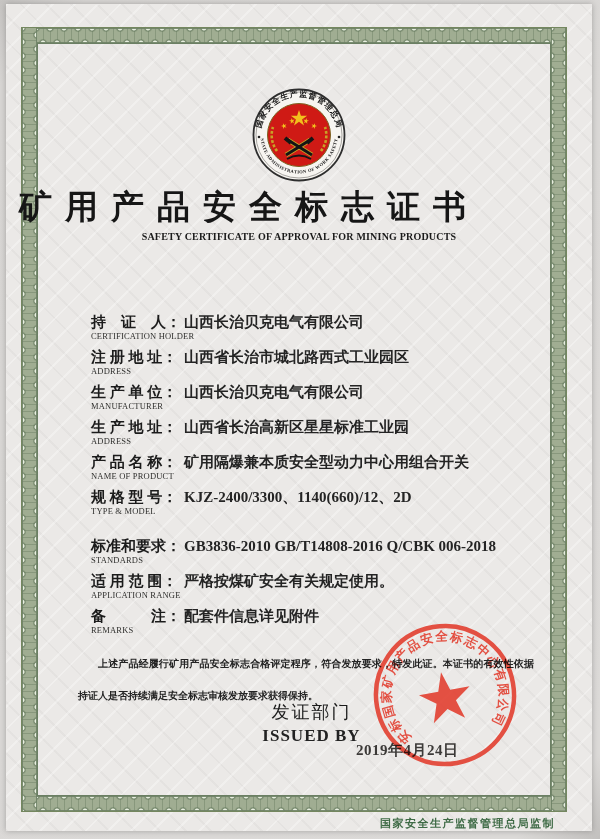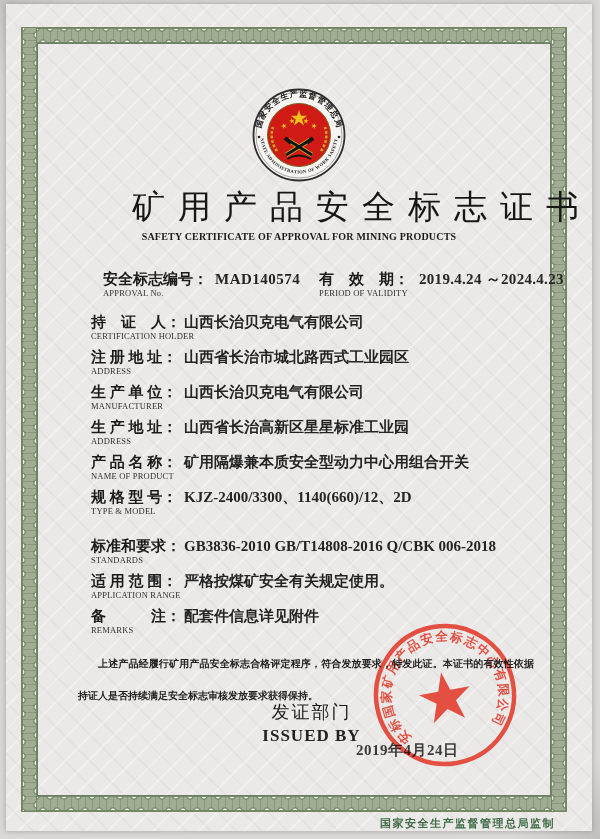--- a/index.html
+++ b/index.html
@@ -33,22 +33,22 @@
       radial-gradient(circle at 0% 50%,   rgba(236,242,228,.95) 2px, rgba(94,116,87,.65) 3px, rgba(160,173,146,0) 4.5px),
       repeating-linear-gradient(0deg, rgba(80,102,74,.30) 0 1px, rgba(80,102,74,0) 1px 7px);
     background-size:15px 14px,15px 14px,auto;background-position:0 0,0 7px,0 0;
     box-shadow:inset 1px 0 0 rgba(110,130,102,.9), inset -1px 0 0 rgba(110,130,102,.9);}
   .band-top{top:0;} .band-bottom{bottom:0;} .band-left{left:0;} .band-right{right:0;}
   .frame-inner-line{position:absolute;left:15px;top:15px;right:15px;bottom:15px;
     border:1px solid #6b7f63;}
   
   .content{position:absolute;inset:0;z-index:2;color:#1e1e1e;}
   .emblem{position:absolute;left:50%;top:84px;transform:translateX(-50%);}
-  .title{position:absolute;left:0;right:0;top:181px;text-align:right;
-    font-size:33px;font-weight:normal;letter-spacing:13px;text-indent:13px;color:#161616;}
+  .title{position:absolute;left:0;right:0;top:181px;text-align:left;
+    font-size:33px;font-weight:bold;letter-spacing:13px;text-indent:13px;color:#161616;}
   .subtitle{position:absolute;left:0;right:0;top:227px;text-align:center;
     font-size:10px;font-weight:bold;letter-spacing:.2px;color:#1a1a1a;}
   .f-cn{font-size:15px;font-weight:bold;white-space:nowrap;line-height:18px;color:#1b1b1b;}
   .f-en{font-size:8.5px;line-height:11px;letter-spacing:.2px;color:#30302e;white-space:nowrap;}
   .f-value{font-size:15px;font-weight:bold;line-height:19px;color:#242424;}
   .row1{position:absolute;left:97px;right:36px;top:266px;display:flex;align-items:flex-start;}
   .row1 .lbl{flex:none;}
   .row1 .val-approval{flex:none;width:100px;margin-left:7px;letter-spacing:.5px;}
   .row1 .lbl2{flex:none;margin-left:4px;}
   .row1 .val-validity{flex:none;margin-left:10px;letter-spacing:.3px;white-space:nowrap;}
@@ -118,32 +118,20 @@
             <path d="M13,20 L-11,5" stroke="#151515" stroke-width="3" fill="none"></path>
             <path d="M-14,3 L-8,8 M14,3 L8,8" stroke="#151515" stroke-width="4" fill="none"></path>
             <path d="M-12,24 Q0,17 12,24" stroke="#151515" stroke-width="2" fill="none"></path>
           </g>
         </svg>
       </div>
 
       <div class="title">矿用产品安全标志证书</div>
       <div class="subtitle">SAFETY CERTIFICATE OF APPROVAL FOR MINING PRODUCTS</div>
 
-      <div class="row1">
-        <div class="lbl">
-          <div class="f-cn">安全标志编号：</div>
-          <div class="f-en">APPROVAL No.</div>
-        </div>
-        <div class="f-value val-approval">MAD140574</div>
-        <div class="lbl2">
-          <div class="f-cn">有　效　期：</div>
-          <div class="f-en">PERIOD OF VALIDITY</div>
-        </div>
-        <div class="f-value val-validity">2019.4.24 ～2024.4.23</div>
-      </div>
 
       <div class="fields">
         <div class="field-row">
           <div class="f-label">
             <div class="f-cn">持　证　人：</div>
             <div class="f-en">CERTIFICATION HOLDER</div>
           </div>
           <div class="f-value">山西长治贝克电气有限公司</div>
         </div>
         <div class="field-row">

